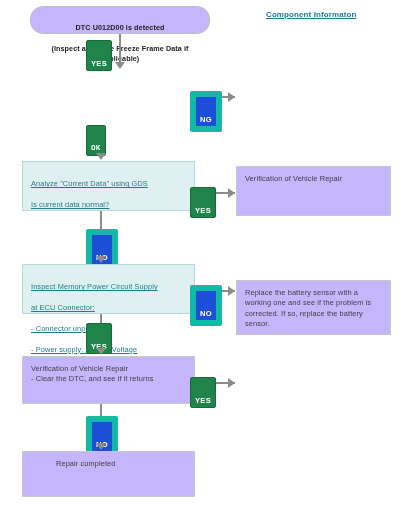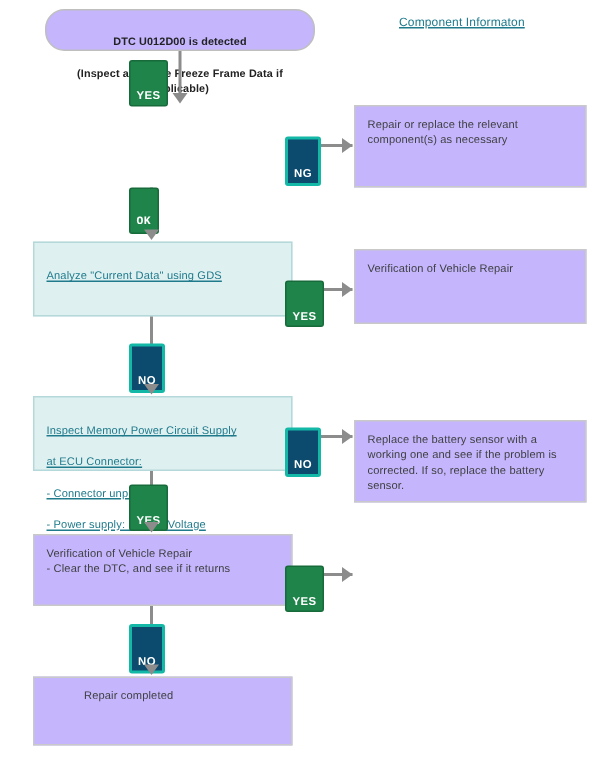--- a/index.html
+++ b/index.html
@@ -54,21 +54,21 @@
     text-decoration: underline;
     display: block;
   }
 
   
   .toplink {
     position: absolute;
     font-size: 8px;
     color: #1f7a8c;
     text-decoration: underline;
-    font-weight: 400;
+    font-weight: 700;
     letter-spacing: 0.1px;
     white-space: nowrap;
   }
 
   
   .line-v {
     position: absolute;
     width: 2px;
     background: #8c8c8c;
   }
@@ -104,22 +104,22 @@
     border-radius: 2px;
     padding: 18px 4px 2px 4px;
     line-height: 9px;
     min-width: 19px;
   }
   .badge.green {
     background: #1e8449;
     border: 1px solid #176b3a;
   }
   .badge.red {
-    background: #0c4a6e;
-    border: 2px solid #14b8a6;
+    background: #1d4ed8;
+    border: 6px solid #14b8a6;
   }
 </style>
 </head>
 <body>
 
 <div id="page">
 
   <div class="node rounded" style="left:30px; top:6px; width:180px; height:28px;">
     <span>DTC U012D00 is detected</span><br>
     <span>(Inspect and Save Freeze Frame Data if applicable)</span>
@@ -129,29 +129,28 @@
 
   <div class="line-v" style="left:119px; top:34px; height:33px;"></div>
   <div class="badge green" style="left:86px; top:40px;">YES</div>
   <div class="arrow-down" style="left:115px; top:62px;"></div>
 
 
   <div class="line-h" style="left:195px; top:96px; width:40px;"></div>
   <div class="badge red" style="left:190px; top:91px;">NG</div>
   <div class="arrow-right" style="left:228px; top:92px;"></div>
 
-  <div class="node" style="left:236px; top:70px; width:155px; height:55px;">Repair or replace the relevant
-component(s) as necessary</div>
 
   <div class="line-v" style="left:100px; top:125px; height:33px;"></div>
   <div class="badge green" style="left:86px; top:125px;font-family:Liberation Mono, monospace;">OK</div>
   <div class="arrow-down" style="left:96px; top:153px;"></div>
 
   <div class="node cyan" style="left:22px; top:161px; width:173px; height:50px;">
     <span class="linktext">Analyze "Current Data" using GDS</span>
+    <span class="linktext">Is current data normal?</span>
   </div>
 
   <div class="line-h" style="left:195px; top:192px; width:40px;"></div>
   <div class="badge green" style="left:190px; top:187px;">YES</div>
   <div class="arrow-right" style="left:228px; top:188px;"></div>
 
   <div class="node" style="left:236px; top:166px; width:155px; height:50px;">Verification of Vehicle Repair</div>
 
   <div class="line-v" style="left:100px; top:211px; height:48px;"></div>
   <div class="badge red" style="left:86px; top:229px;">NO</div>

